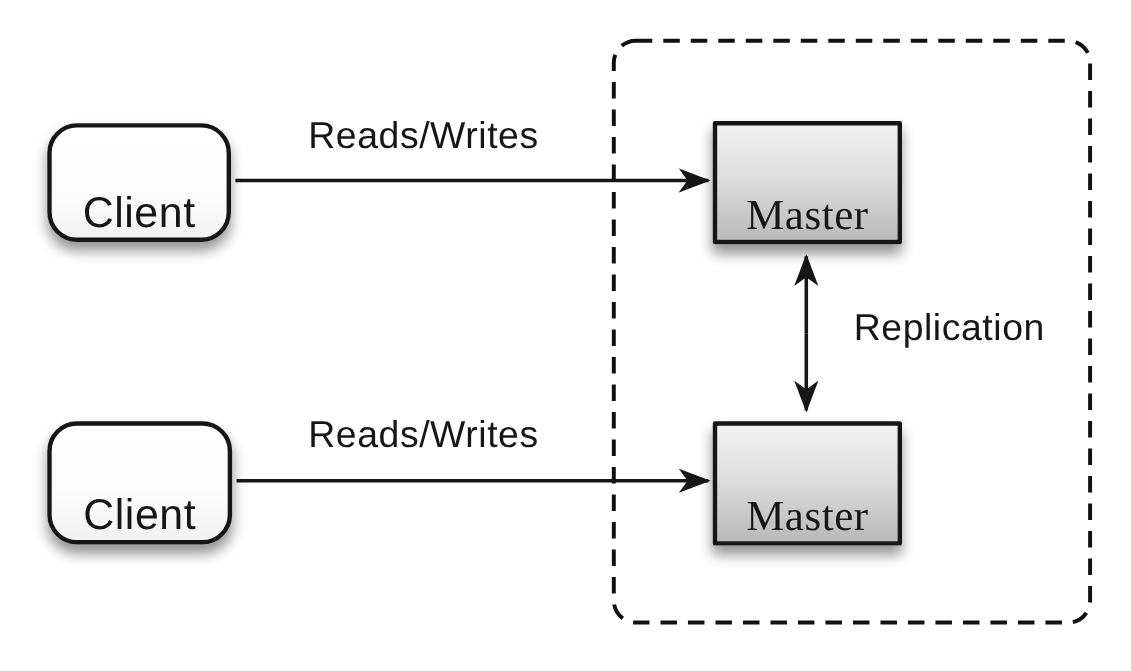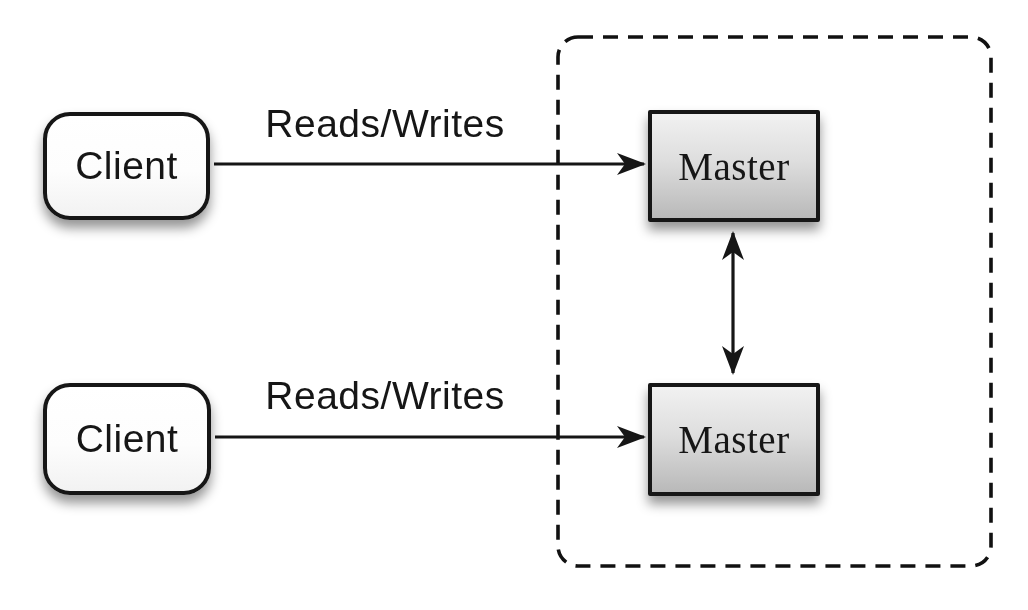--- a/index.html
+++ b/index.html
@@ -18,21 +18,21 @@
   .wires {
     position: absolute;
     left: 0;
     top: 0;
     width: 1028px;
     height: 610px;
   }
   .node {
     position: absolute;
     display: flex;
-    align-items: center;
+    align-items: flex-end;
     justify-content: center;
     box-sizing: border-box;
     border: 4px solid #161616;
     color: #161616;
     font-size: 39px;
     letter-spacing: 0.5px;
     box-shadow: 0 8px 12px rgba(0,0,0,0.42);
   }
   .node.client {
     border-radius: 27px;
@@ -44,21 +44,21 @@
     font-family: Liberation Serif, serif;
   }
   #client-top    { left: 43px;  top: 112px; width: 167px; height: 108px; }
   #client-bottom { left: 43px;  top: 383px; width: 168px; height: 112px; }
   #master-top    { left: 648px; top: 110px; width: 172px; height: 112px; }
   #master-bottom { left: 648px; top: 383px; width: 172px; height: 113px; }
   .edge-label {
     position: absolute;
     transform: translate(-50%, -50%);
     color: #161616;
-    font-size: 39px;
+    font-size: 34px;
     white-space: nowrap;
     letter-spacing: 0.5px;
   }
   #label-rw-top    { left: 385px; top: 124px; }
   #label-rw-bottom { left: 385px; top: 396px; }
   #label-replication { left: 863px; top: 299px; }
 </style>
 </head>
 <body>
 
@@ -94,14 +94,15 @@
   </div>
 
   <div class="node master" id="master-bottom">
     <span>Master</span>
   </div>
 
   <div class="edge-label" id="label-rw-top">Reads/Writes</div>
 
   <div class="edge-label" id="label-rw-bottom">Reads/Writes</div>
 
+  <div class="edge-label" id="label-replication">Replication</div>
 
 </div>
 
 </body></html>

